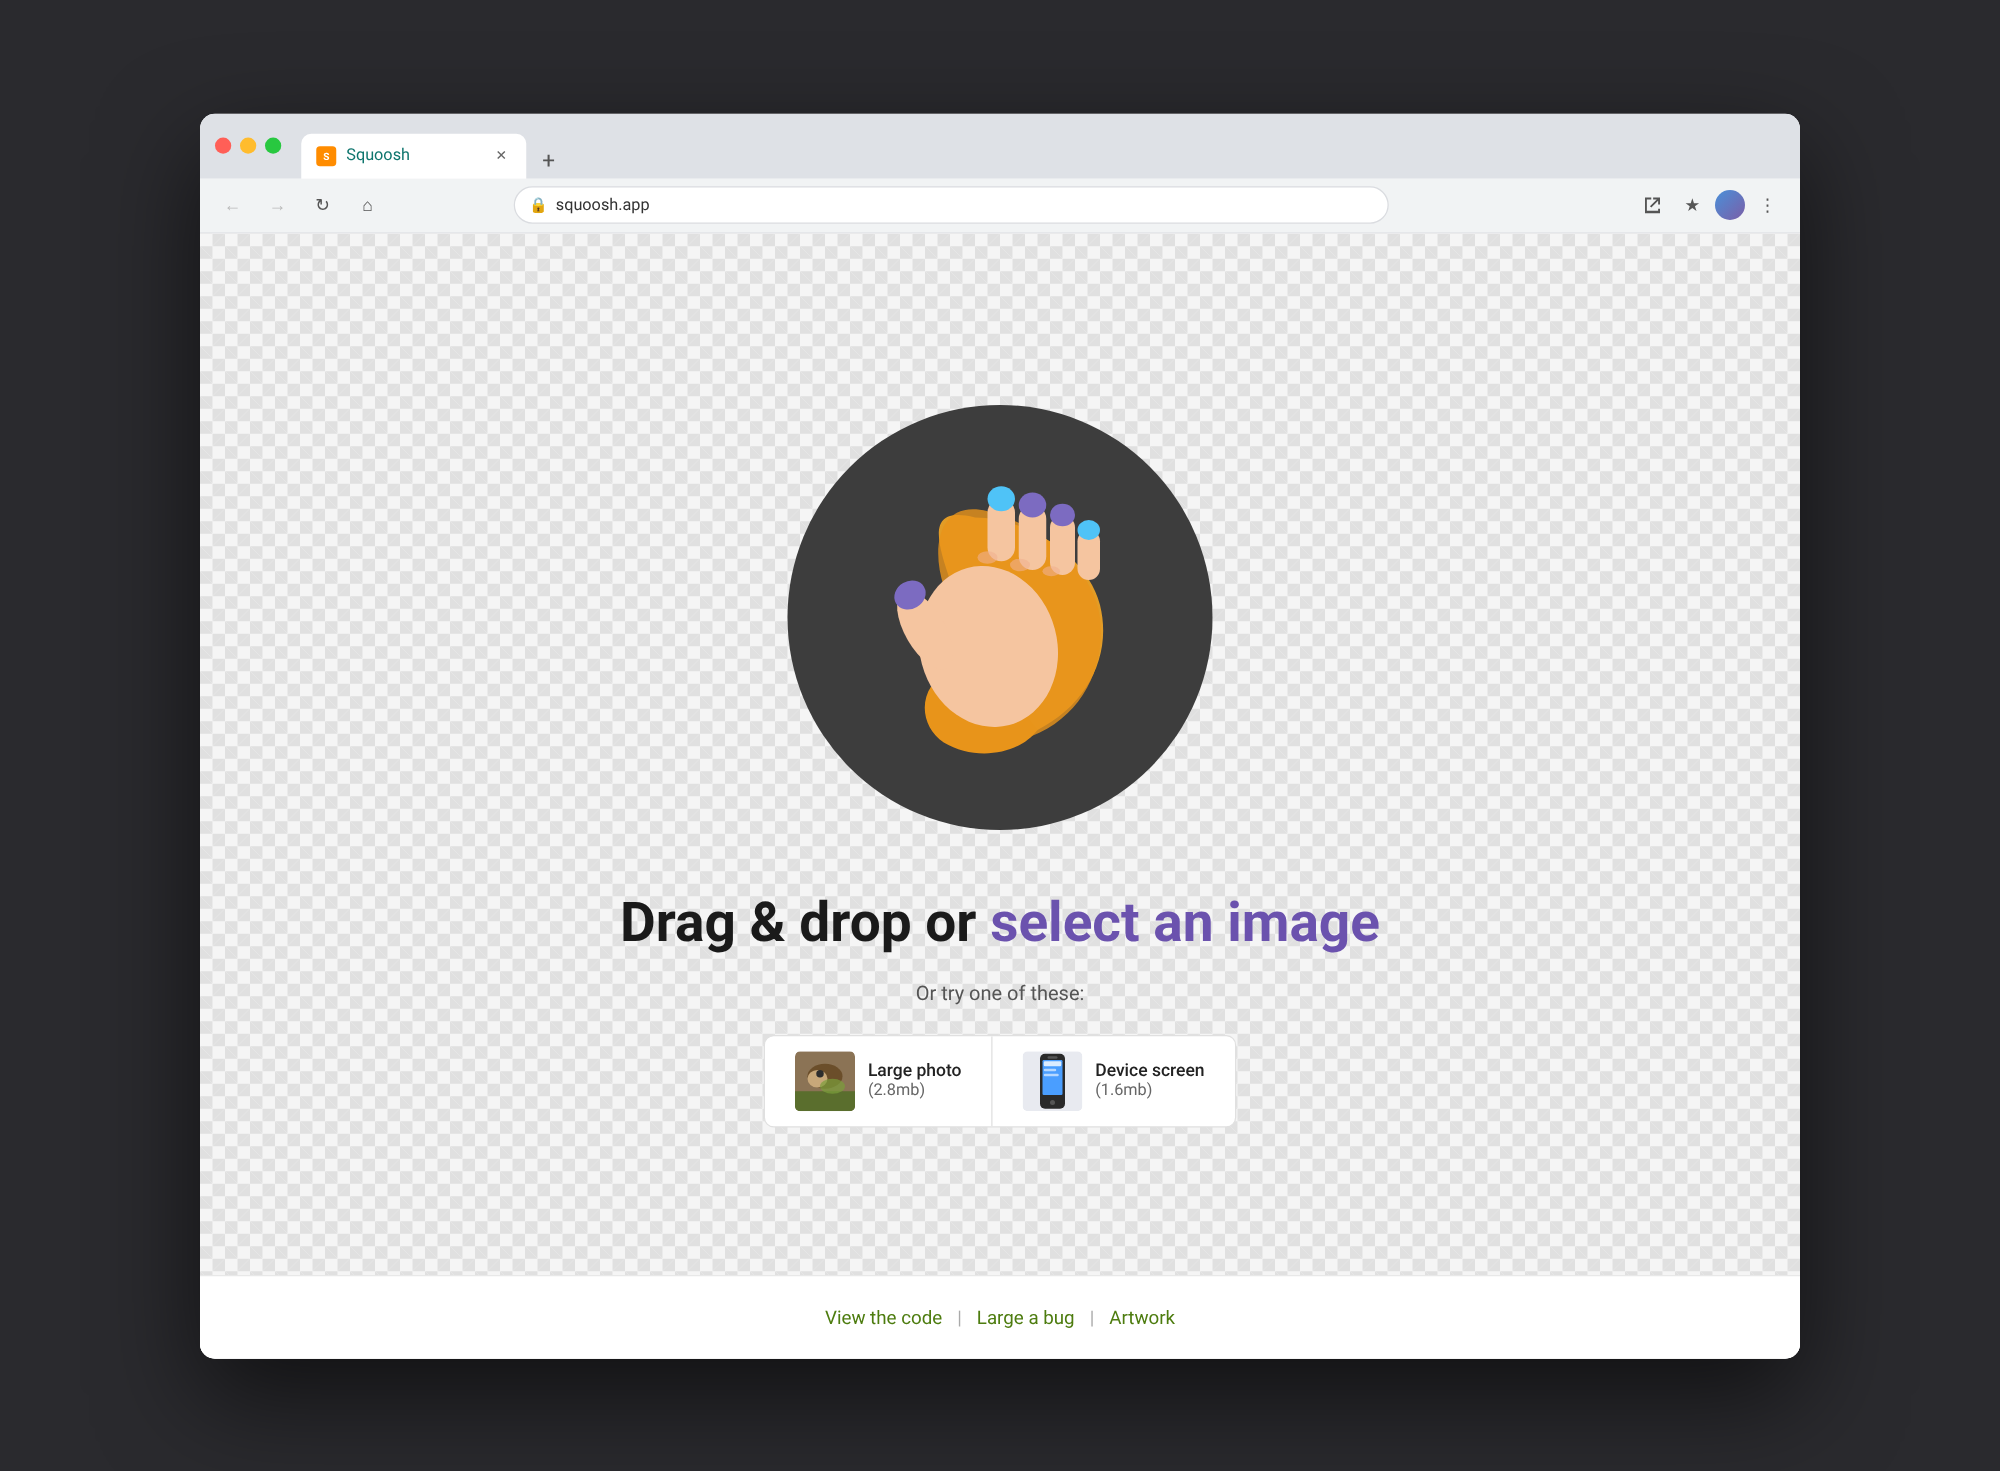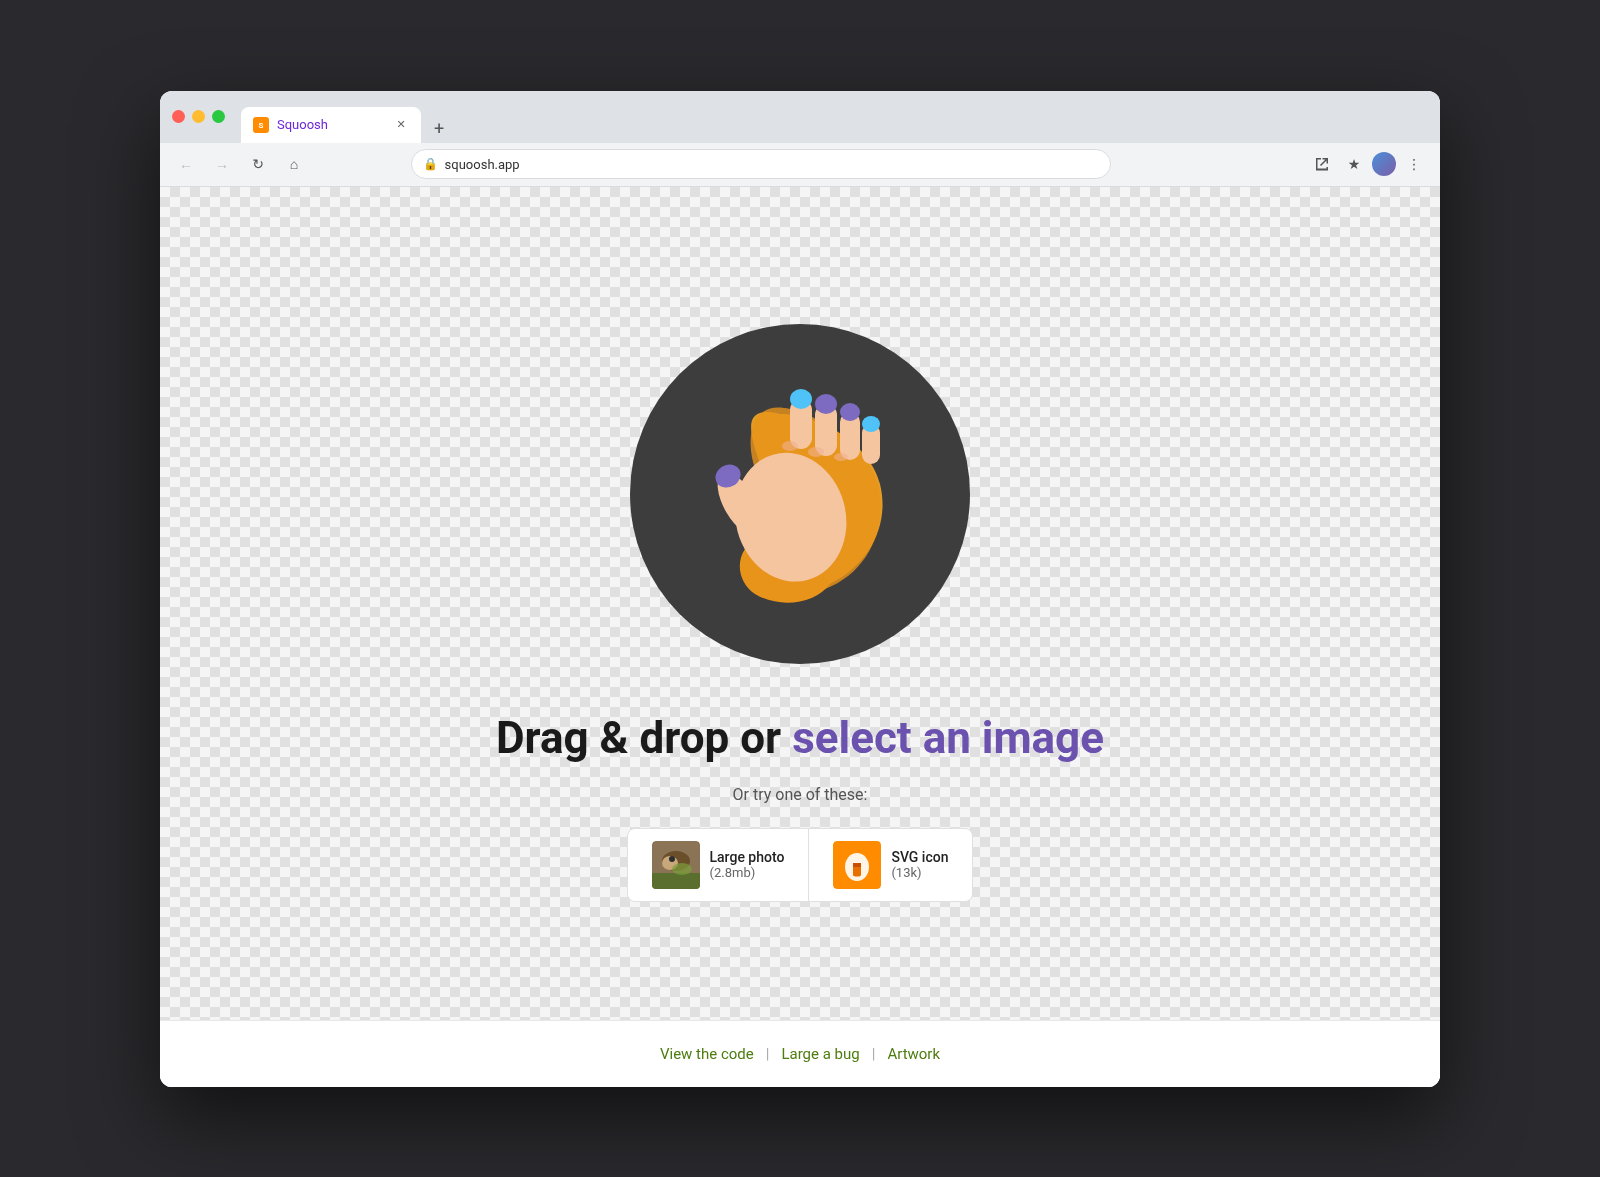--- a/index.html
+++ b/index.html
@@ -75,21 +75,21 @@
       align-items: center;
       justify-content: center;
       font-size: 10px;
       color: white;
       font-weight: bold;
       flex-shrink: 0;
     }
 
     .tab-title {
       font-size: 13px;
-      color: #6d28d9;
+      color: #0f766e;
       flex: 1;
       white-space: nowrap;
       overflow: hidden;
       text-overflow: ellipsis;
     }
 
     .tab-close {
       width: 16px;
       height: 16px;
       border-radius: 50%;
@@ -439,36 +439,39 @@
               <ellipse cx="30" cy="28" rx="10" ry="6" fill="#7a9e3a" opacity="0.7"></ellipse>
             </svg>
           </div>
           <div class="sample-info">
             <span class="sample-name">Large photo</span>
             <span class="sample-size">(2.8mb)</span>
           </div>
         </div>
 
 
-
         <div class="sample-item">
           <div class="sample-thumb">
             <svg width="48" height="48" viewBox="0 0 48 48">
-              <rect width="48" height="48" fill="#ff8c00" rx="4"></rect>
-              <ellipse cx="24" cy="26" rx="12" ry="14" fill="#fff" opacity="0.9"></ellipse>
-              <path d="M16,20 C16,12 32,12 32,20 C32,16 28,14 24,14 C20,14 16,16 16,20 Z" fill="#ffcc00"></path>
-              <path d="M20,22 L20,34 C20,36 28,36 28,34 L28,22 Z" fill="#e87000"></path>
-              <path d="M20,22 L28,22 L28,26 L20,26 Z" fill="#c85000"></path>
+              <rect width="48" height="48" fill="#e8eaf0" rx="4"></rect>
+              <rect x="14" y="2" width="20" height="44" rx="4" fill="#2a2a2a"></rect>
+              <rect x="16" y="7" width="16" height="28" rx="1" fill="#4a9eff"></rect>
+              <rect x="20" y="4" width="8" height="2" rx="1" fill="#555"></rect>
+              <circle cx="24" cy="41" r="2" fill="#555"></circle>
+              <rect x="17" y="8" width="14" height="4" rx="1" fill="#fff" opacity="0.8"></rect>
+              <rect x="17" y="14" width="10" height="2" rx="1" fill="#fff" opacity="0.6"></rect>
+              <rect x="17" y="18" width="12" height="2" rx="1" fill="#fff" opacity="0.6"></rect>
             </svg>
           </div>
           <div class="sample-info">
-            <span class="sample-name">SVG icon</span>
-            <span class="sample-size">(13k)</span>
+            <span class="sample-name">Device screen</span>
+            <span class="sample-size">(1.6mb)</span>
           </div>
         </div>
+
       </div>
     </div>
 
     <div class="footer">
       <a class="footer-link">View the code</a>
       <span class="footer-separator">|</span>
       <a class="footer-link">Large a bug</a>
       <span class="footer-separator">|</span>
       <a class="footer-link">Artwork</a>
     </div>

